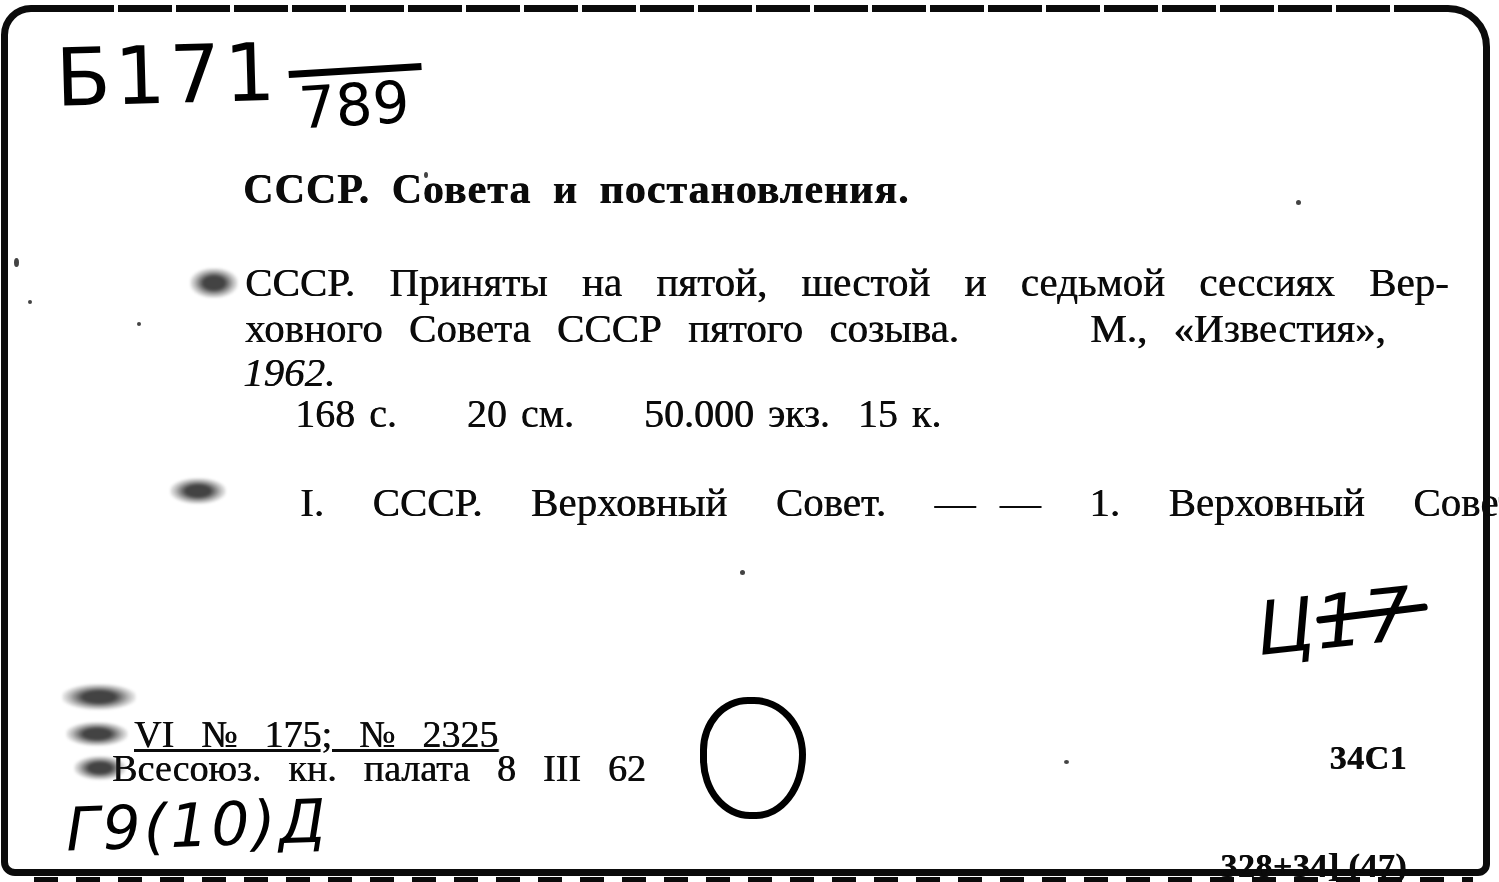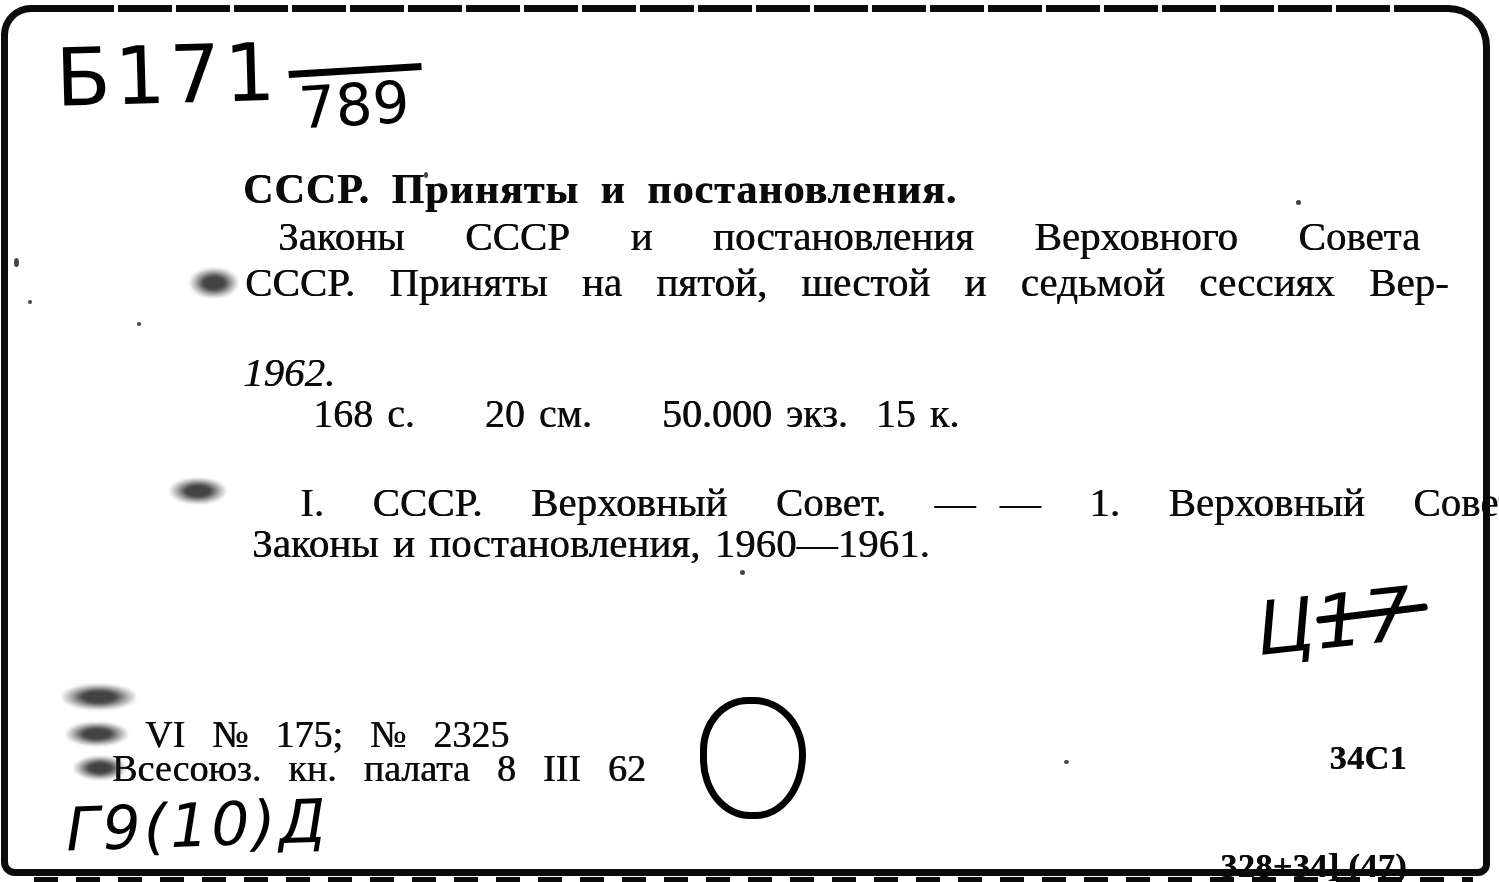--- a/index.html
+++ b/index.html
@@ -80,41 +80,40 @@
 
   <div class="frame"></div>
   <div class="frame-top-breaks"></div>
   <div class="frame-bottom-artifact"></div>
 
   <div class="hand callnum">
     <span class="cn-top">Б171</span>
     <span class="cn-frac">789</span>
   </div>
 
-  <div class="print heading" style="left:243px; top:166px;">СССР. Приняты и постановления.</div>
+  <div class="print heading" style="left:243px; top:166px;">СССР. Совета и постановления.</div>
 
-  <div class="print p1" style="left:278px; top:214px;">Законы  СССР  и  постановления  Верховного  Совета</div>
   <div class="print p2" style="left:245px; top:260px;text-align:center;">СССР. Приняты на пятой, шестой и седьмой сессиях Вер-</div>
+  <div class="print p3" style="left:245px; top:306px;">ховного Совета СССР пятого созыва.     М., «Известия»,</div>
   <div class="print p4" style="left:243px; top:350px;">1962.</div>
 
-  <div class="print collation" style="left:313px; top:392px;">168 с.     20 см.     50.000 экз.  15 к.</div>
+  <div class="print collation" style="left:295px; top:392px;">168 с.     20 см.     50.000 экз.  15 к.</div>
 
   <div class="print tr1" style="left:300px; top:480px;">I.  СССР.  Верховный  Совет.  — —  1.  Верховный  Совет  СССР  —</div>
-  <div class="print tr2" style="left:252px; top:521px;">Законы и постановления, 1960—1961.</div>
 
   <div class="hand hand-right">Ц17</div>
   <div class="hand-right-stroke"></div>
 
   <div class="print classif" style="right:92px; top:668px;">
     <div>34С1</div>
     <div>328+34] (47)</div>
     
   </div>
 
-  <div class="print registry" style="left:145px; top:714px;">VI  №  175;  №  2325</div>
+  <div class="print registry" style="left:134px; top:714px;text-decoration:underline;">VI  №  175;  №  2325</div>
   <div class="print registry" style="left:112px; top:748px;">Всесоюз.  кн.  палата  8  III  62</div>
 
   <div class="hand hand-bottom">Г9(10)Д</div>
 
   <div class="stamp-circle"></div>
 
   <div class="smudge" style="left:62px; top:684px; width:74px; height:26px;"></div>
   <div class="smudge" style="left:66px; top:722px; width:62px; height:24px;"></div>
   <div class="smudge" style="left:74px; top:756px; width:52px; height:24px;"></div>
   <div class="smudge" style="left:190px; top:268px; width:48px; height:30px;"></div>

